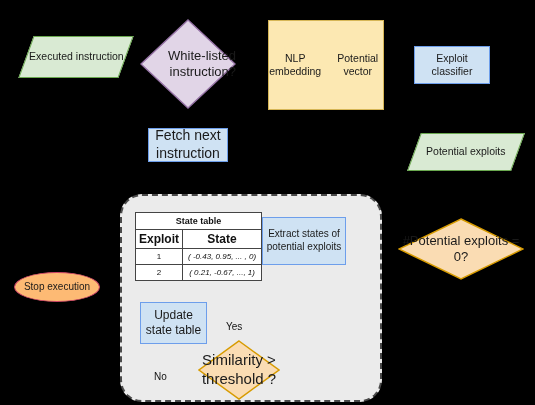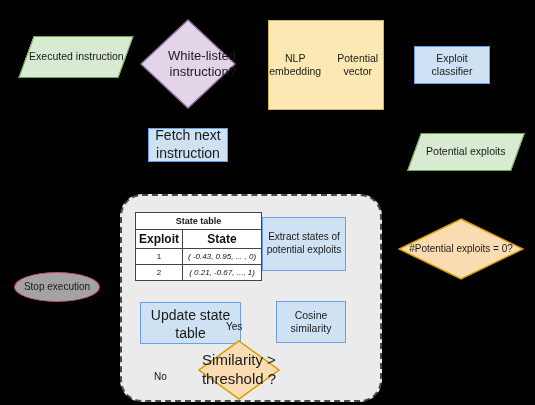--- a/index.html
+++ b/index.html
@@ -64,21 +64,21 @@
     display: flex;
     align-items: center;
     justify-content: center;
     text-align: center;
     color: #1a1a1a;
     line-height: 1.25;
     pointer-events: none;
   }
   
   .ellipse {
-    background: #a3a3a3;
+    background: #fdba74;
     border: 1.2px solid #cc4466;
     border-radius: 50%;
   }
   
   .group-box {
     position: absolute;
     border: 2.2px dashed #4a4a4a;
     border-radius: 22px;
     background: #ebebeb;
     z-index: 1;
@@ -189,21 +189,21 @@
 
 
   <div class="node ellipse" style="left:14px; top:272px; width:86px; height:30px; font-size:10px;">
     <span>Stop execution</span>
   </div>
 
   <div class="diamond-wrap" style="left:398px; top:218px; width:126px; height:62px;">
     <svg width="126" height="62" viewBox="0 0 126 62">
       <polygon points="63,1 125,31 63,61 1,31" fill="#fadcb3" stroke="#d79b00" stroke-width="1.5"></polygon>
     </svg>
-    <div class="dlabel" style="font-size:10px;">#Potential exploits = 0?</div>
+    <div class="dlabel" style="font-size:13px;">#Potential exploits = 0?</div>
   </div>
 
   <table class="state-table" style="left:135px; top:212px; width:112px;">
     <thead>
       <tr>
         <th class="tbl-title" colspan="2">State table</th>
       </tr>
       <tr>
         <th class="col-head">Exploit</th>
         <th class="col-head">State</th>
@@ -214,29 +214,26 @@
         <td>1</td>
         <td class="state-val">( -0.43, 0.95, ... , 0)</td>
       </tr>
       <tr>
         <td>2</td>
         <td class="state-val">( 0.21, -0.67, ..., 1)</td>
       </tr>
     </tbody>
   </table>
 
-  <div class="node rect" style="left:262px; top:217px; width:84px; height:54px; font-size:10px;">
+  <div class="node rect" style="left:262px; top:217px; width:84px; height:48px; font-size:10px;">
     <span>Extract states of potential exploits</span>
   </div>
 
-  <div class="node rect" style="left:276px; top:301px; width:70px; height:42px; font-size:10.5px;">
-    <span>Cosine similarity</span>
-  </div>
-
-  <div class="node rect" style="left:140px; top:302px; width:101px; height:42px; font-size:14px;align-items:flex-end;">
+
+  <div class="node rect" style="left:140px; top:302px; width:67px; height:42px; font-size:12px;">
     <span>Update state table</span>
   </div>
 
   <div class="diamond-wrap" style="left:198px; top:340px; width:82px; height:60px;">
     <svg width="82" height="60" viewBox="0 0 82 60">
       <polygon points="41,1 81,30 41,59 1,30" fill="#fadcb3" stroke="#d79b00" stroke-width="1.5"></polygon>
     </svg>
     <div class="dlabel" style="font-size:15px;">Similarity &gt; threshold ?</div>
   </div>
 

